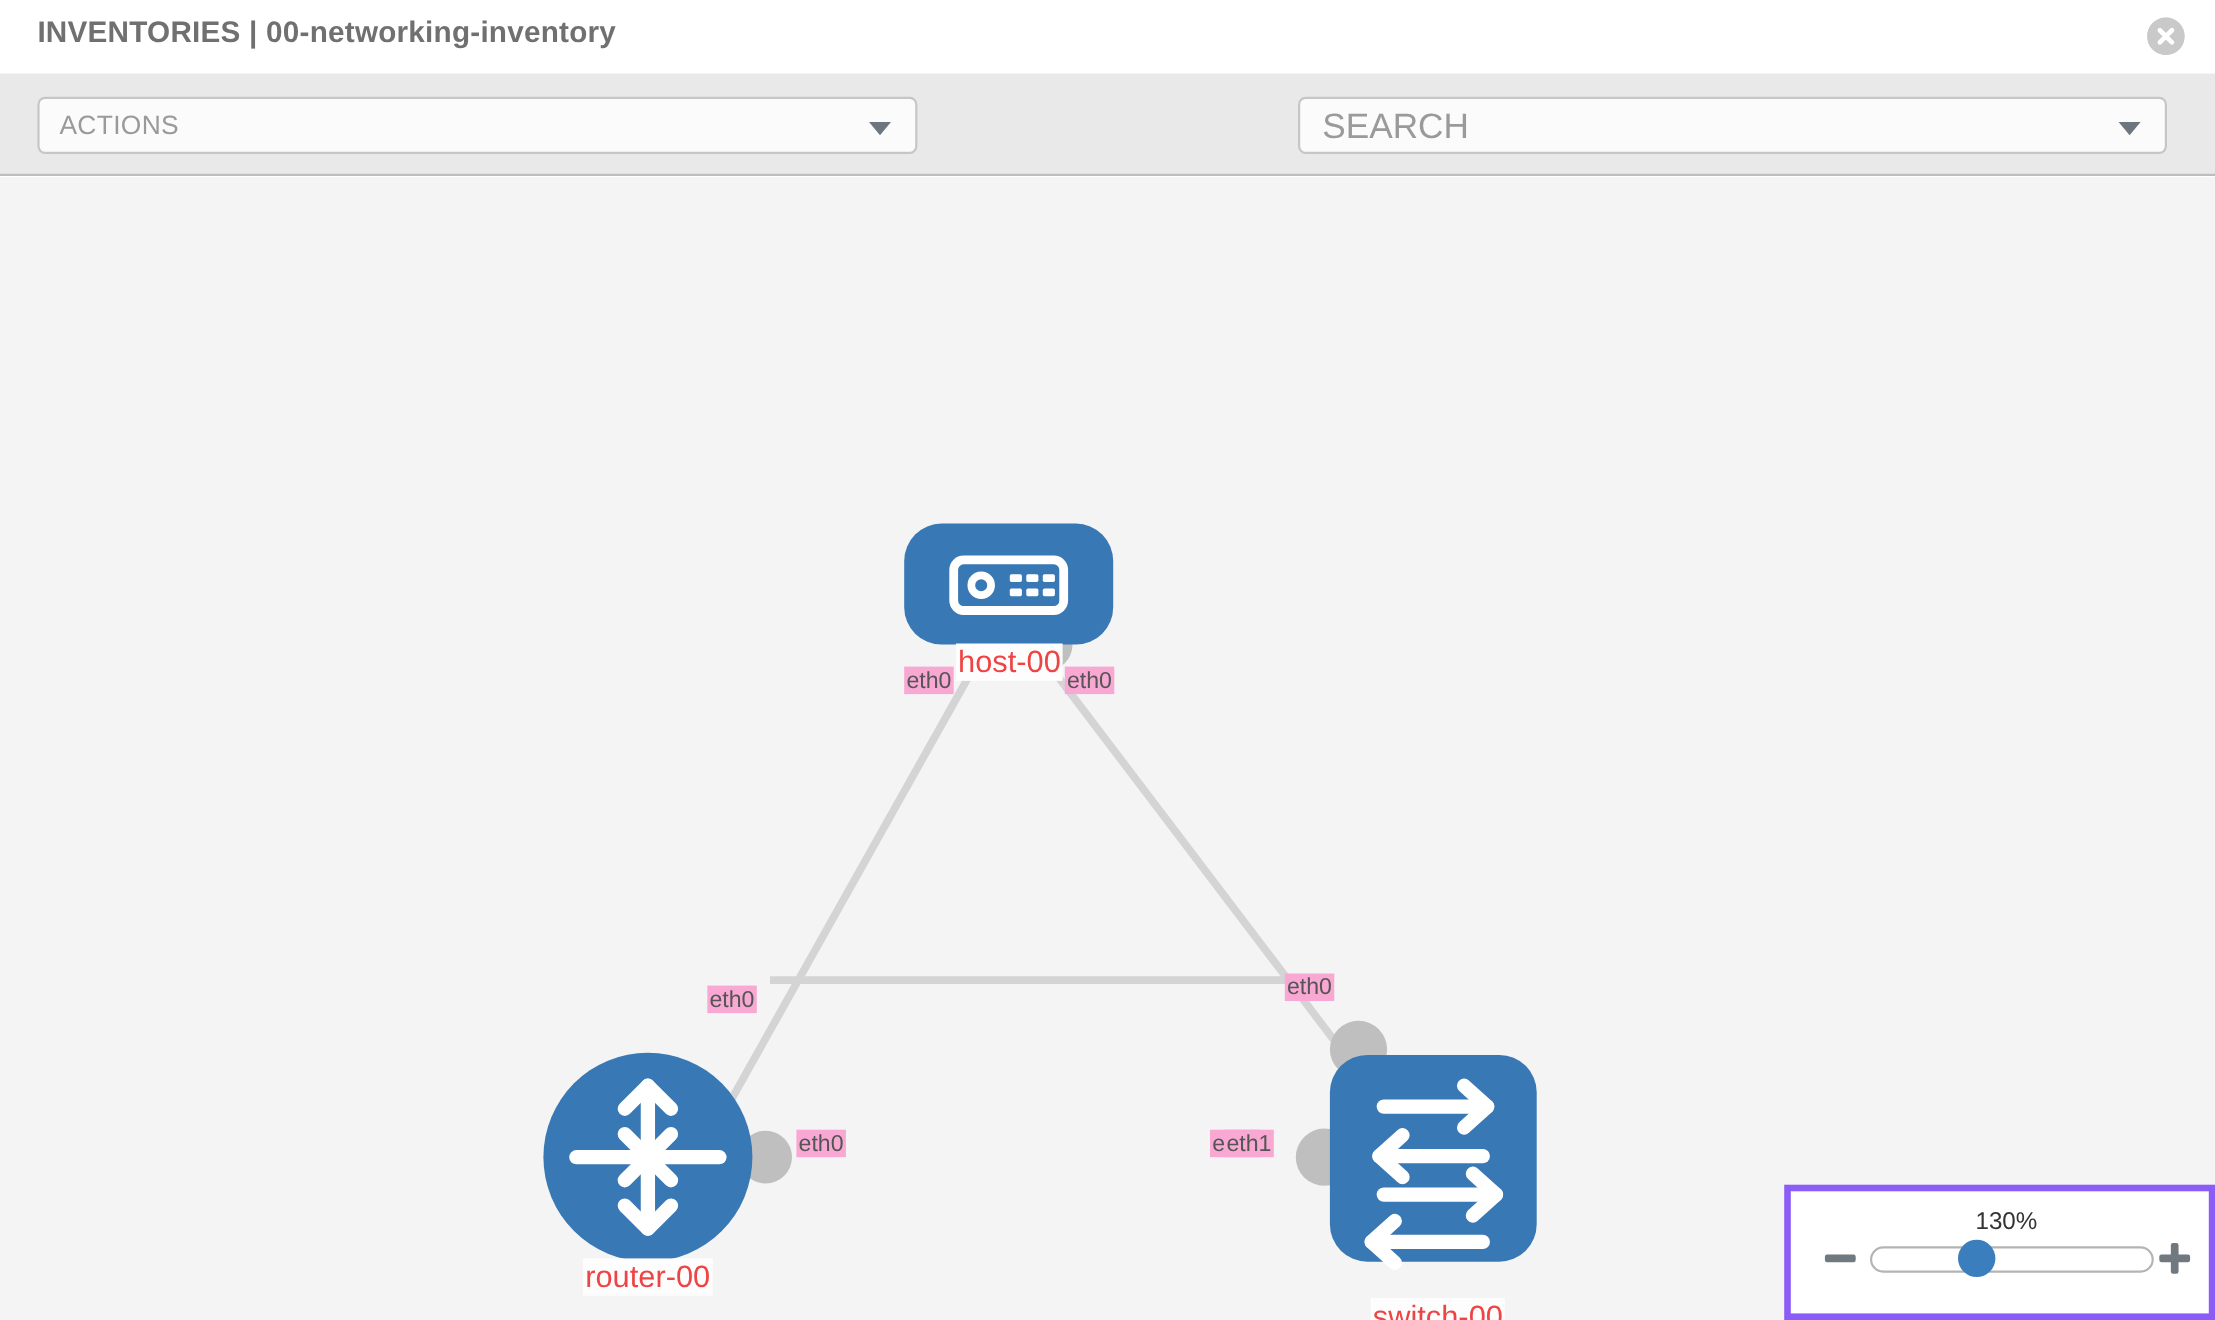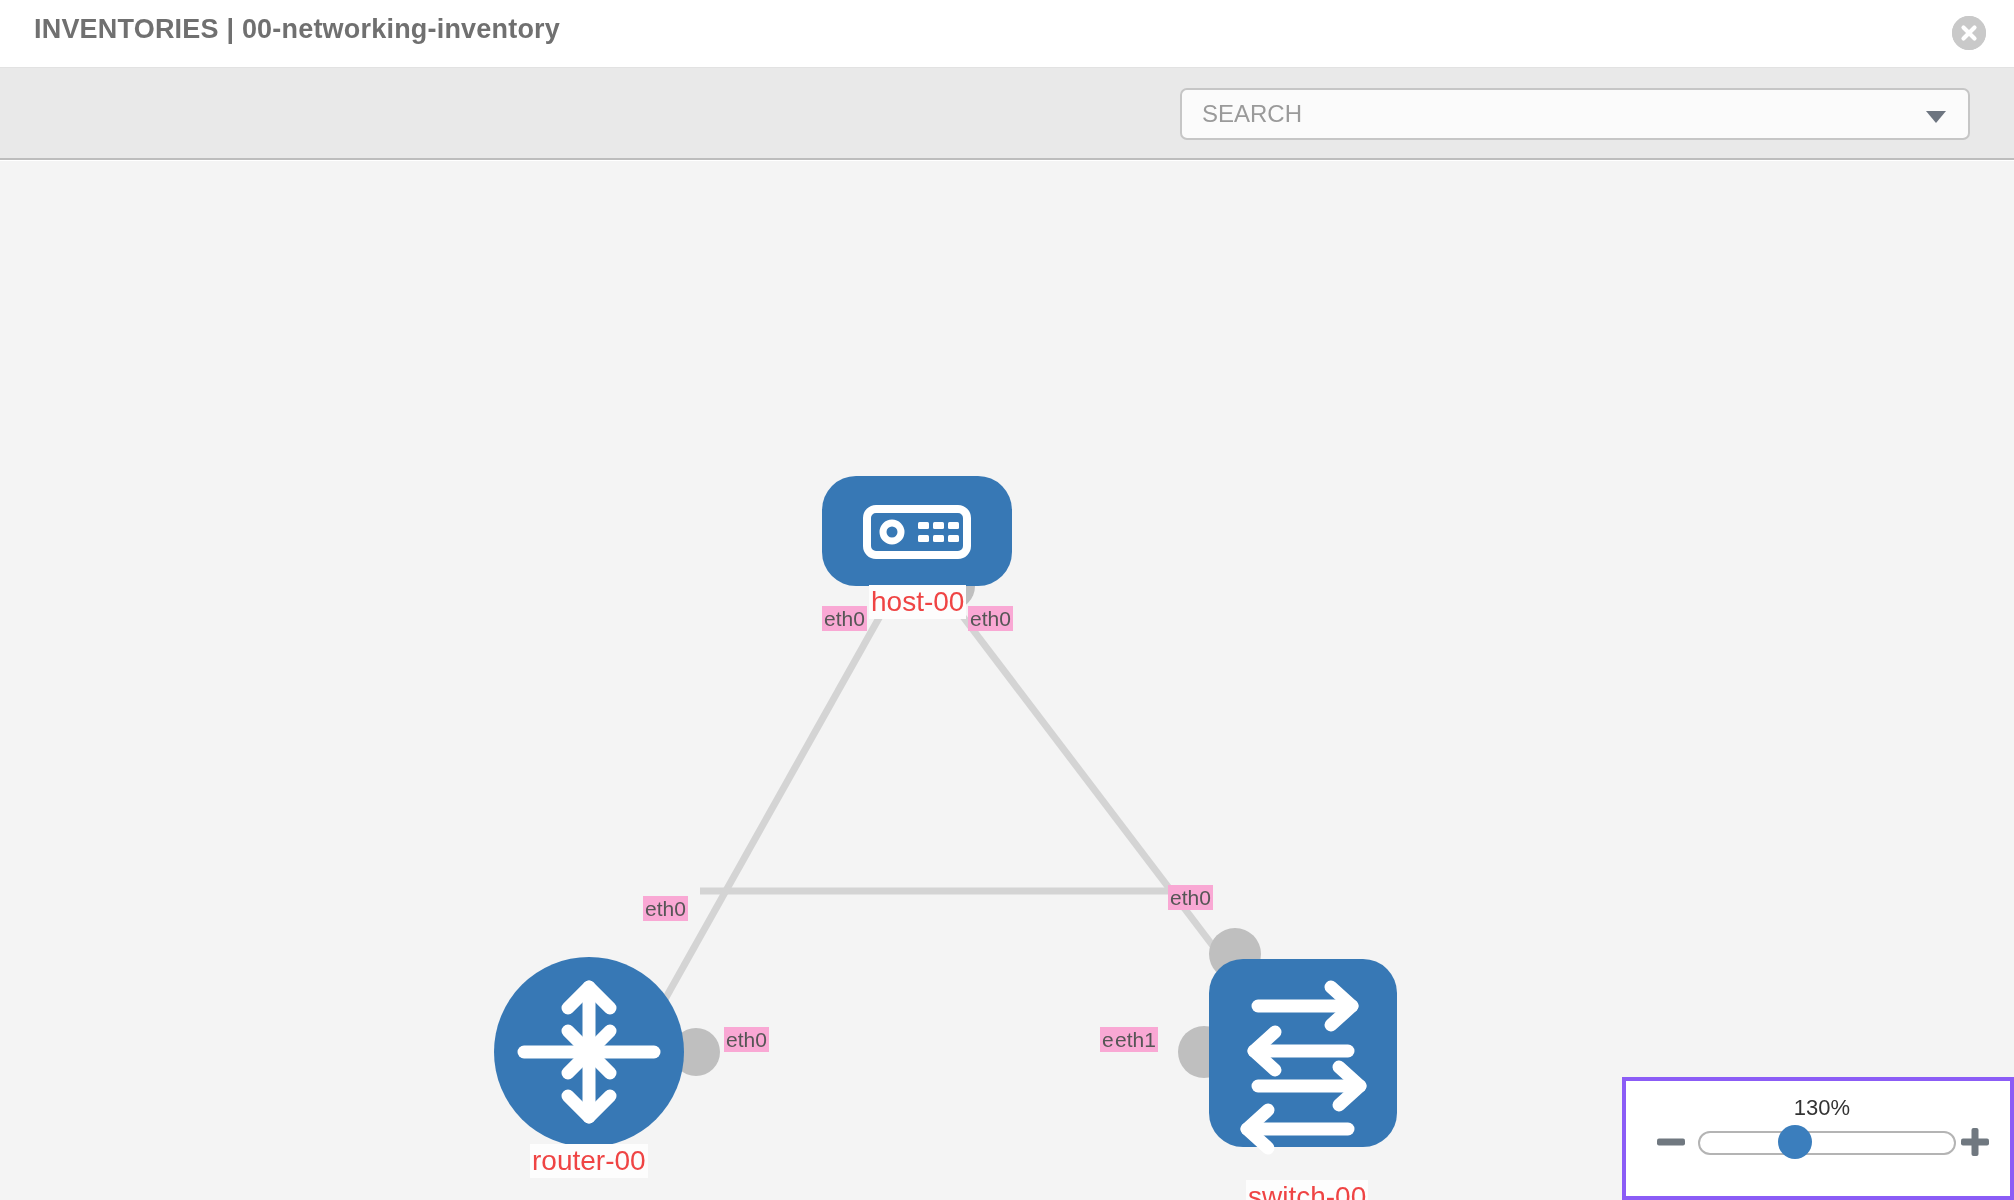--- a/index.html
+++ b/index.html
@@ -98,21 +98,21 @@
     cursor: text;
   }
   .search-box .search-input {
     position: absolute;
     left: 18px; top: 0px;
     width: 700px; height: 48px;
     border: none;
     outline: none;
     background: transparent;
     font-family: "Liberation Sans", sans-serif;
-    font-size: 24px;
+    font-size: 32px;
     color: #6f6f6f;
   }
   .search-box .search-input::placeholder { color: #9a9a9a; }
 
   
   .canvas {
     position: absolute;
     left: 0; top: 161px;
     width: 2014px; height: 1039px;
     background: #f4f4f4;
@@ -144,21 +144,21 @@
     padding: 0 2px;
     line-height: 25px;
   }
 
   
   .zoom-widget {
     position: absolute;
     left: 1622px; top: 1077px;
     width: 392px; height: 123px;
     background: #ffffff;
-    border: 4px solid #8b5cf6;
+    border: 6px solid #8b5cf6;
   }
   .zoom-level {
     position: absolute;
     left: 0; top: 14px;
     width: 392px;
     text-align: center;
     font-size: 22px;
     color: #333333;
   }
   .zoom-minus, .zoom-plus {
@@ -197,20 +197,24 @@
     <div class="close-btn">
       <svg width="34" height="34" viewBox="0 0 34 34" aria-hidden="true">
         <circle cx="17" cy="17" r="17" fill="#c9c9c9"></circle>
         <path d="M11.5 11.5 L22.5 22.5 M22.5 11.5 L11.5 22.5" stroke="#ffffff" stroke-width="4.2" stroke-linecap="round"></path>
       </svg>
     </div>
   </div>
 
   <div class="toolbar">
 
+    <div class="actions-select">
+      <span class="sel-label">ACTIONS</span>
+      <span class="caret"></span>
+    </div>
 
     <div class="tool-icon wrench">
       <svg width="48" height="48" viewBox="0 0 48 48" aria-hidden="true">
         <path d="M35.5 9.5 a10.5 10.5 0 1 0 2.8 13.7 l-7.2-7.2 3.2-3.2 7.2 7.2 A10.5 10.5 0 0 0 35.5 9.5 Z" fill="#7b8490" transform="rotate(18 26 19)"></path>
         <rect x="8.5" y="28" width="19" height="7.6" rx="3.4" fill="#7b8490" transform="rotate(-45 18 32)"></rect>
         <circle cx="12" cy="37.5" r="4.1" fill="#7b8490"></circle>
       </svg>
     </div>
 
     <div class="tool-icon key">

